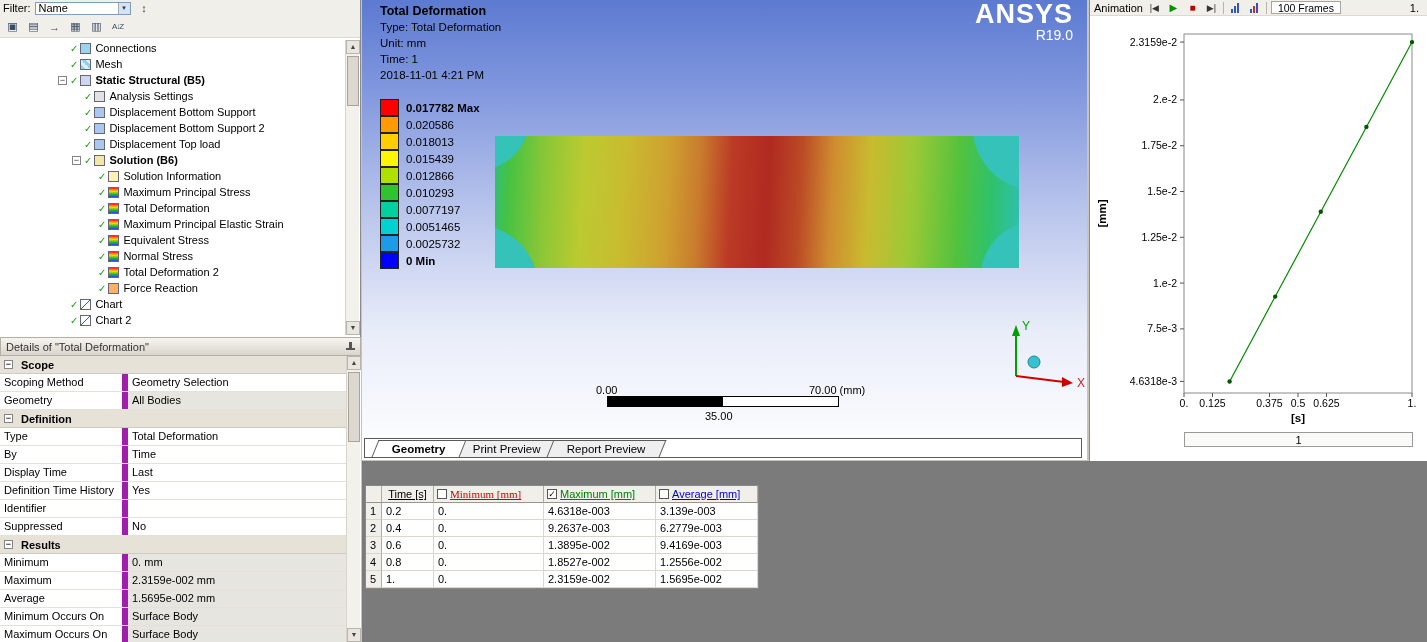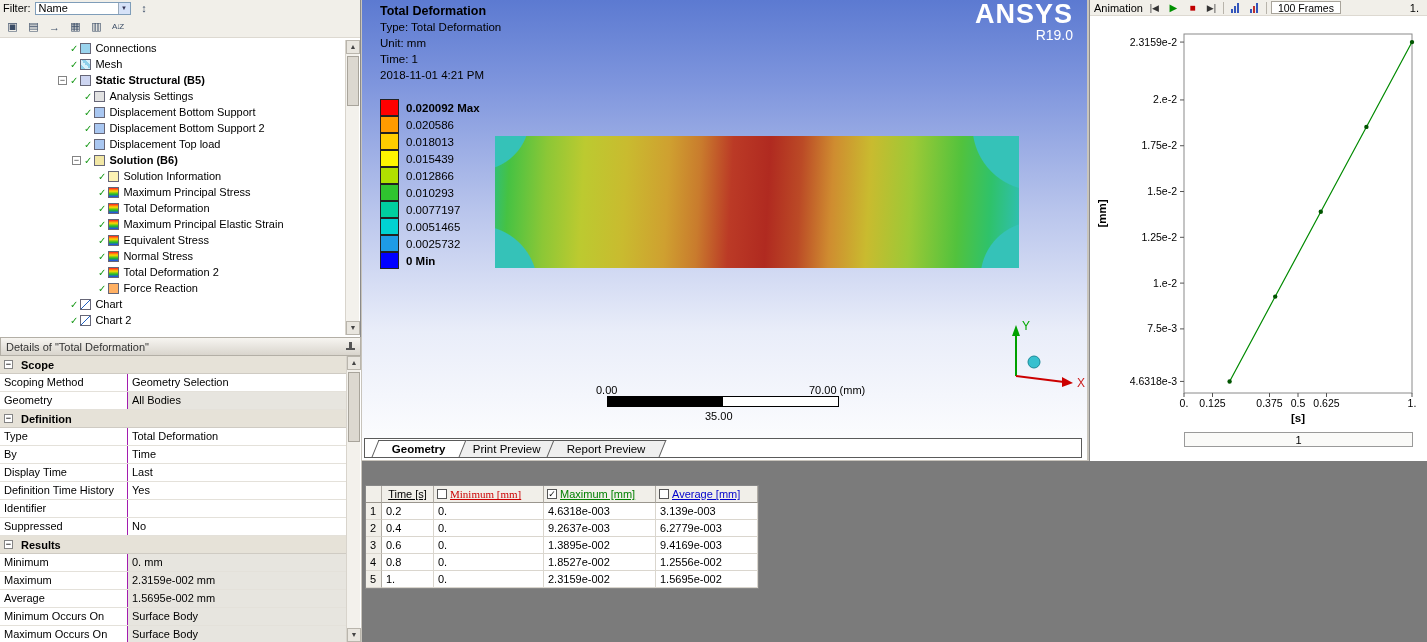--- a/index.html
+++ b/index.html
@@ -38,21 +38,21 @@
 
   
   #details-panel{position:absolute;left:0;top:337px;width:361px;height:305px;background:#fff}
   .panel-titlebar{height:19px;background:linear-gradient(#f7f5f1,#d9d5cd);border:1px solid #b3afa6;display:flex;align-items:center;justify-content:space-between;padding:0 5px;color:#333}
   .pin{width:10px;height:10px;position:relative}
   .pin::before{content:"";position:absolute;left:4px;top:0;width:3px;height:7px;background:#555}
   .pin::after{content:"";position:absolute;left:1px;top:6px;width:9px;height:2px;background:#555}
   #details-rows{position:absolute;left:0;top:19px;width:346px;height:286px;overflow:hidden}
   .d-cat{height:18px;background:#e6e2d8;border-bottom:1px solid #cfcbc3;display:flex;align-items:center;font-weight:bold;padding-left:4px;gap:5px}
   .d-row{height:18px;display:flex;border-bottom:1px solid #e4e1da}
-  .d-label{width:128px;min-width:128px;padding:2px 4px;border-right:1px solid #a21caf;overflow:hidden;white-space:nowrap}
+  .d-label{width:128px;min-width:128px;padding:2px 4px;border-right:6px solid #a21caf;overflow:hidden;white-space:nowrap}
   .d-value{flex:1;padding:2px 4px;overflow:hidden;white-space:nowrap}
   .d-value.shaded{background:#e7e5df}
 
   
   #viewport{position:absolute;left:362px;top:0;width:725px;height:460px;
     background:linear-gradient(180deg,#5c7ad1 0%,#7e95dd 18%,#b9c5ec 46%,#e9edf9 72%,#ffffff 100%)}
   .vp-header{position:absolute;left:18px;top:3px;line-height:16px}
   .vp-title{font-weight:bold;font-size:12.5px}
   .vp-line{font-size:11.5px}
   #ansys-logo{position:absolute;right:14px;top:0;text-align:right;color:#fff}
@@ -332,21 +332,21 @@
     <div class="vp-line">Time: 1</div>
     <div class="vp-line">2018-11-01 4:21 PM</div>
   </div>
   <div id="ansys-logo">
     <div class="logo-1">ANSYS</div>
     <div class="logo-2">R19.0</div>
   </div>
   <div id="legend">
       <div class="leg-row bold">
         <span class="leg-box" style="background: rgb(255, 0, 0);"></span>
-        <span class="leg-label">0.020092 Max</span>
+        <span class="leg-label">0.017782 Max</span>
       </div>
       <div class="leg-row">
         <span class="leg-box" style="background: rgb(255, 155, 0);"></span>
         <span class="leg-label">0.020586</span>
       </div>
       <div class="leg-row">
         <span class="leg-box" style="background: rgb(255, 206, 0);"></span>
         <span class="leg-label">0.018013</span>
       </div>
       <div class="leg-row">

